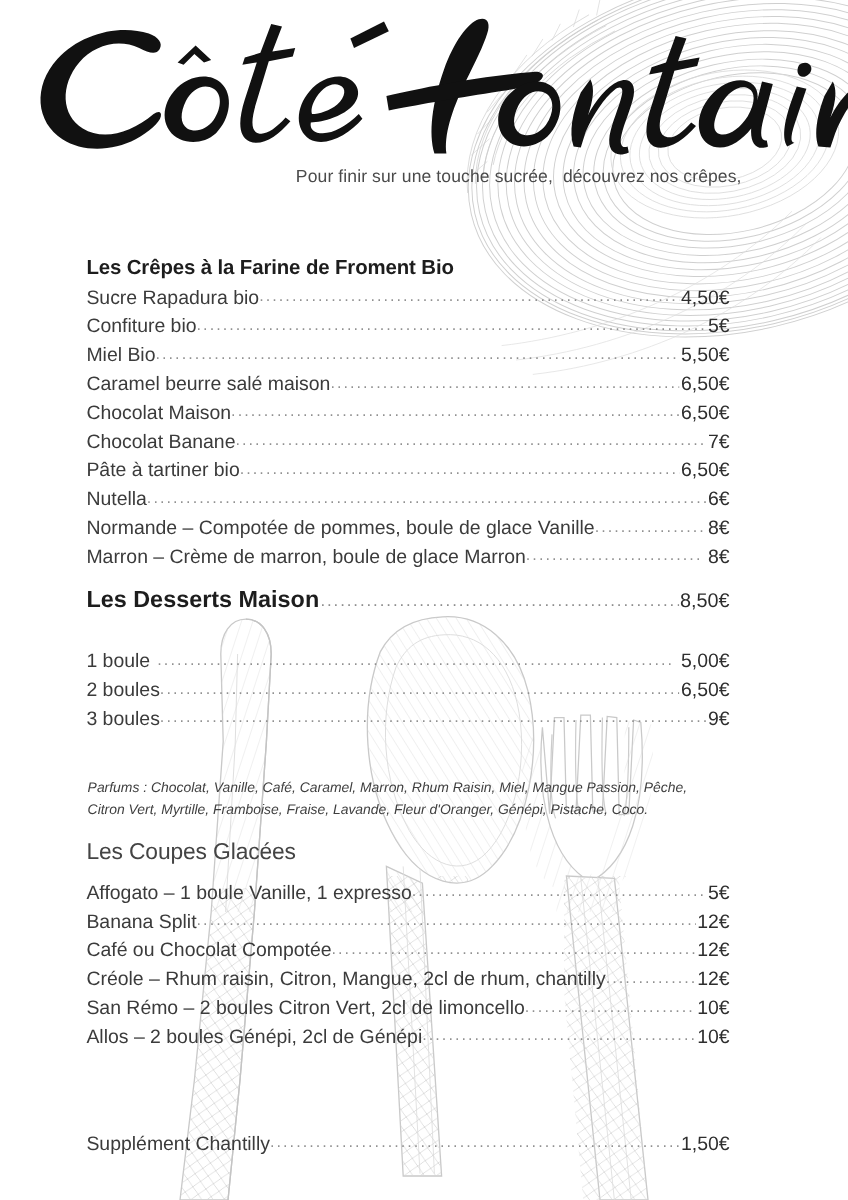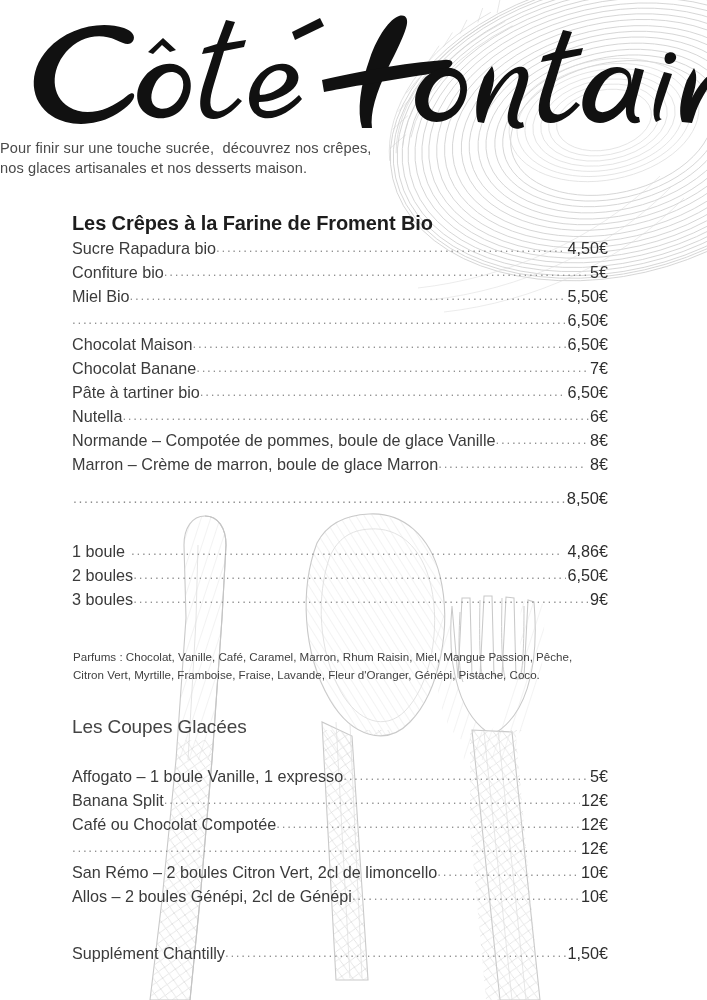--- a/index.html
+++ b/index.html
@@ -51,32 +51,33 @@
     width: 707px;
     height: 128px;
   }
 
   
   #tagline {
     position: absolute;
     left: 0;
     top: 138px;
     width: 618px;
+    text-align: right;
     font-size: 14.6px;
     line-height: 20px;
     color: #4a4a4a;
     letter-spacing: .1px;
   }
   #tagline .tagline-line { display: block; white-space: pre; }
 
   
   .section { position: absolute; left: 72px; width: 536px; }
 
   .section-heading {
-    font-size: 20px;
+    font-size: 17px;
     line-height: 24px;
     color: #1d1d1d;
     white-space: nowrap;
     margin: 0;
     letter-spacing: -0.1px;
   }
   .section-heading.bold { font-weight: bold; }
   .section-heading.light { font-weight: normal; color: #444; font-size: 19px; }
 
   
@@ -141,21 +142,21 @@
   
   #parfums-note {
     position: absolute;
     left: 73px;
     top: 648px;
     width: 540px;
     font-size: 11.6px;
     line-height: 18px;
     color: #3f3f3f;
   }
-  #parfums-note .pf-line { display: block; white-space: nowrap; }
+  #parfums-note .pf-line { display: block; white-space: nowrap; font-style: italic; }
 </style>
 </head>
 <body>
 
 <div id="menu-page">
 
   <svg id="bg-art" viewBox="0 0 707 1000" xmlns="http://www.w3.org/2000/svg" aria-hidden="true">
     <defs>
       <clipPath id="clip-page">
           <rect x="0" y="0" width="707" height="1000"></rect>
@@ -330,21 +331,20 @@
           <path d="M656 116 C651 108 654 93 661 74 L664 66 L672 68 L664 92 C659 106 658 113 662 113 Z"></path>
           <path d="M666 48 C670 45 675 46 676 50 C677 54 673 58 669 58 C665 58 663 53 666 48 Z"></path>
 
           <path d="M682 116 C678 106 681 90 687 74 L694 62 C698 70 696 80 692 92 C697 81 706 70 713 66 L717 70 C710 78 701 92 696 105 L692 117 Z"></path>
         </g>
       </svg>
     </div>
 
     <div id="tagline">
       <span class="tagline-line">Pour finir sur une touche sucrée,  découvrez nos crêpes,</span>
-      <span class="tagline-line">nos glaces artisanales et nos desserts maison.</span>
     </div>
 
     <div class="section" style="top:211px;">
       <h2 class="section-heading bold">Les Crêpes à la Farine de Froment Bio</h2>
       <ul class="menu-list" style="margin-top:4px;">
         <li class="menu-row">
           <span class="row-label">Sucre Rapadura bio</span>
           <span class="row-dots">............................................................................................................................................................</span>
           <span class="row-price">4,50€</span>
         </li>
@@ -352,20 +352,21 @@
           <span class="row-label">Confiture bio</span>
           <span class="row-dots">............................................................................................................................................................</span>
           <span class="row-price">5€</span>
         </li>
         <li class="menu-row">
           <span class="row-label">Miel Bio</span>
           <span class="row-dots">............................................................................................................................................................</span>
           <span class="row-price">5,50€</span>
         </li>
         <li class="menu-row">
+          <span class="row-label">Caramel beurre salé maison</span>
           <span class="row-dots">............................................................................................................................................................</span>
           <span class="row-price">6,50€</span>
         </li>
         <li class="menu-row">
           <span class="row-label">Chocolat Maison</span>
           <span class="row-dots">............................................................................................................................................................</span>
           <span class="row-price">6,50€</span>
         </li>
         <li class="menu-row">
           <span class="row-label">Chocolat Banane</span>
@@ -390,69 +391,71 @@
         <li class="menu-row gap-price">
           <span class="row-label">Marron – Crème de marron, boule de glace Marron</span>
           <span class="row-dots">............................................................................................................................................................</span>
           <span class="row-price">8€</span>
         </li>
       </ul>
     </div>
 
     <div class="section" style="top:489px;">
       <div class="heading-row">
+        <span class="hr-label">Les Desserts Maison</span>
         <span class="hr-dots">............................................................................................................................................................</span>
         <span class="hr-price">8,50€</span>
       </div>
     </div>
 
     <div class="section" style="top:538px;">
       <ul class="menu-list" style="margin-top:4px;">
         <li class="menu-row gap-price">
           <span class="row-label">1 boule</span>
           <span class="row-dots" style="margin-left:6px;">............................................................................................................................................................</span>
-          <span class="row-price">4,86€</span>
+          <span class="row-price">5,00€</span>
         </li>
         <li class="menu-row">
           <span class="row-label">2 boules</span>
           <span class="row-dots">............................................................................................................................................................</span>
           <span class="row-price">6,50€</span>
         </li>
         <li class="menu-row">
           <span class="row-label">3 boules</span>
           <span class="row-dots">............................................................................................................................................................</span>
           <span class="row-price">9€</span>
         </li>
       </ul>
     </div>
 
     <div id="parfums-note">
       <span class="pf-line">Parfums : Chocolat, Vanille, Café, Caramel, Marron, Rhum Raisin, Miel, Mangue Passion, Pêche,</span>
       <span class="pf-line">Citron Vert, Myrtille, Framboise, Fraise, Lavande, Fleur d'Oranger, Génépi, Pistache, Coco.</span>
     </div>
 
-    <div class="section" style="top:715px;">
+    <div class="section" style="top:699px;">
       <h2 class="section-heading light">Les Coupes Glacées</h2>
-      <ul class="menu-list" style="margin-top:28px;">
+      <ul class="menu-list" style="margin-top:12px;">
         <li class="menu-row">
           <span class="row-label">Affogato – 1 boule Vanille, 1 expresso</span>
           <span class="row-dots">............................................................................................................................................................</span>
           <span class="row-price">5€</span>
         </li>
         <li class="menu-row">
           <span class="row-label">Banana Split</span>
           <span class="row-dots">............................................................................................................................................................</span>
           <span class="row-price">12€</span>
         </li>
         <li class="menu-row">
           <span class="row-label">Café ou Chocolat Compotée</span>
           <span class="row-dots">............................................................................................................................................................</span>
           <span class="row-price">12€</span>
         </li>
         <li class="menu-row">
+          <span class="row-label">Créole – Rhum raisin, Citron, Mangue, 2cl de rhum, chantilly</span>
           <span class="row-dots">............................................................................................................................................................</span>
           <span class="row-price">12€</span>
         </li>
         <li class="menu-row">
           <span class="row-label">San Rémo – 2 boules Citron Vert, 2cl de limoncello</span>
           <span class="row-dots">............................................................................................................................................................</span>
           <span class="row-price">10€</span>
         </li>
         <li class="menu-row">
           <span class="row-label">Allos – 2 boules Génépi, 2cl de Génépi</span>

